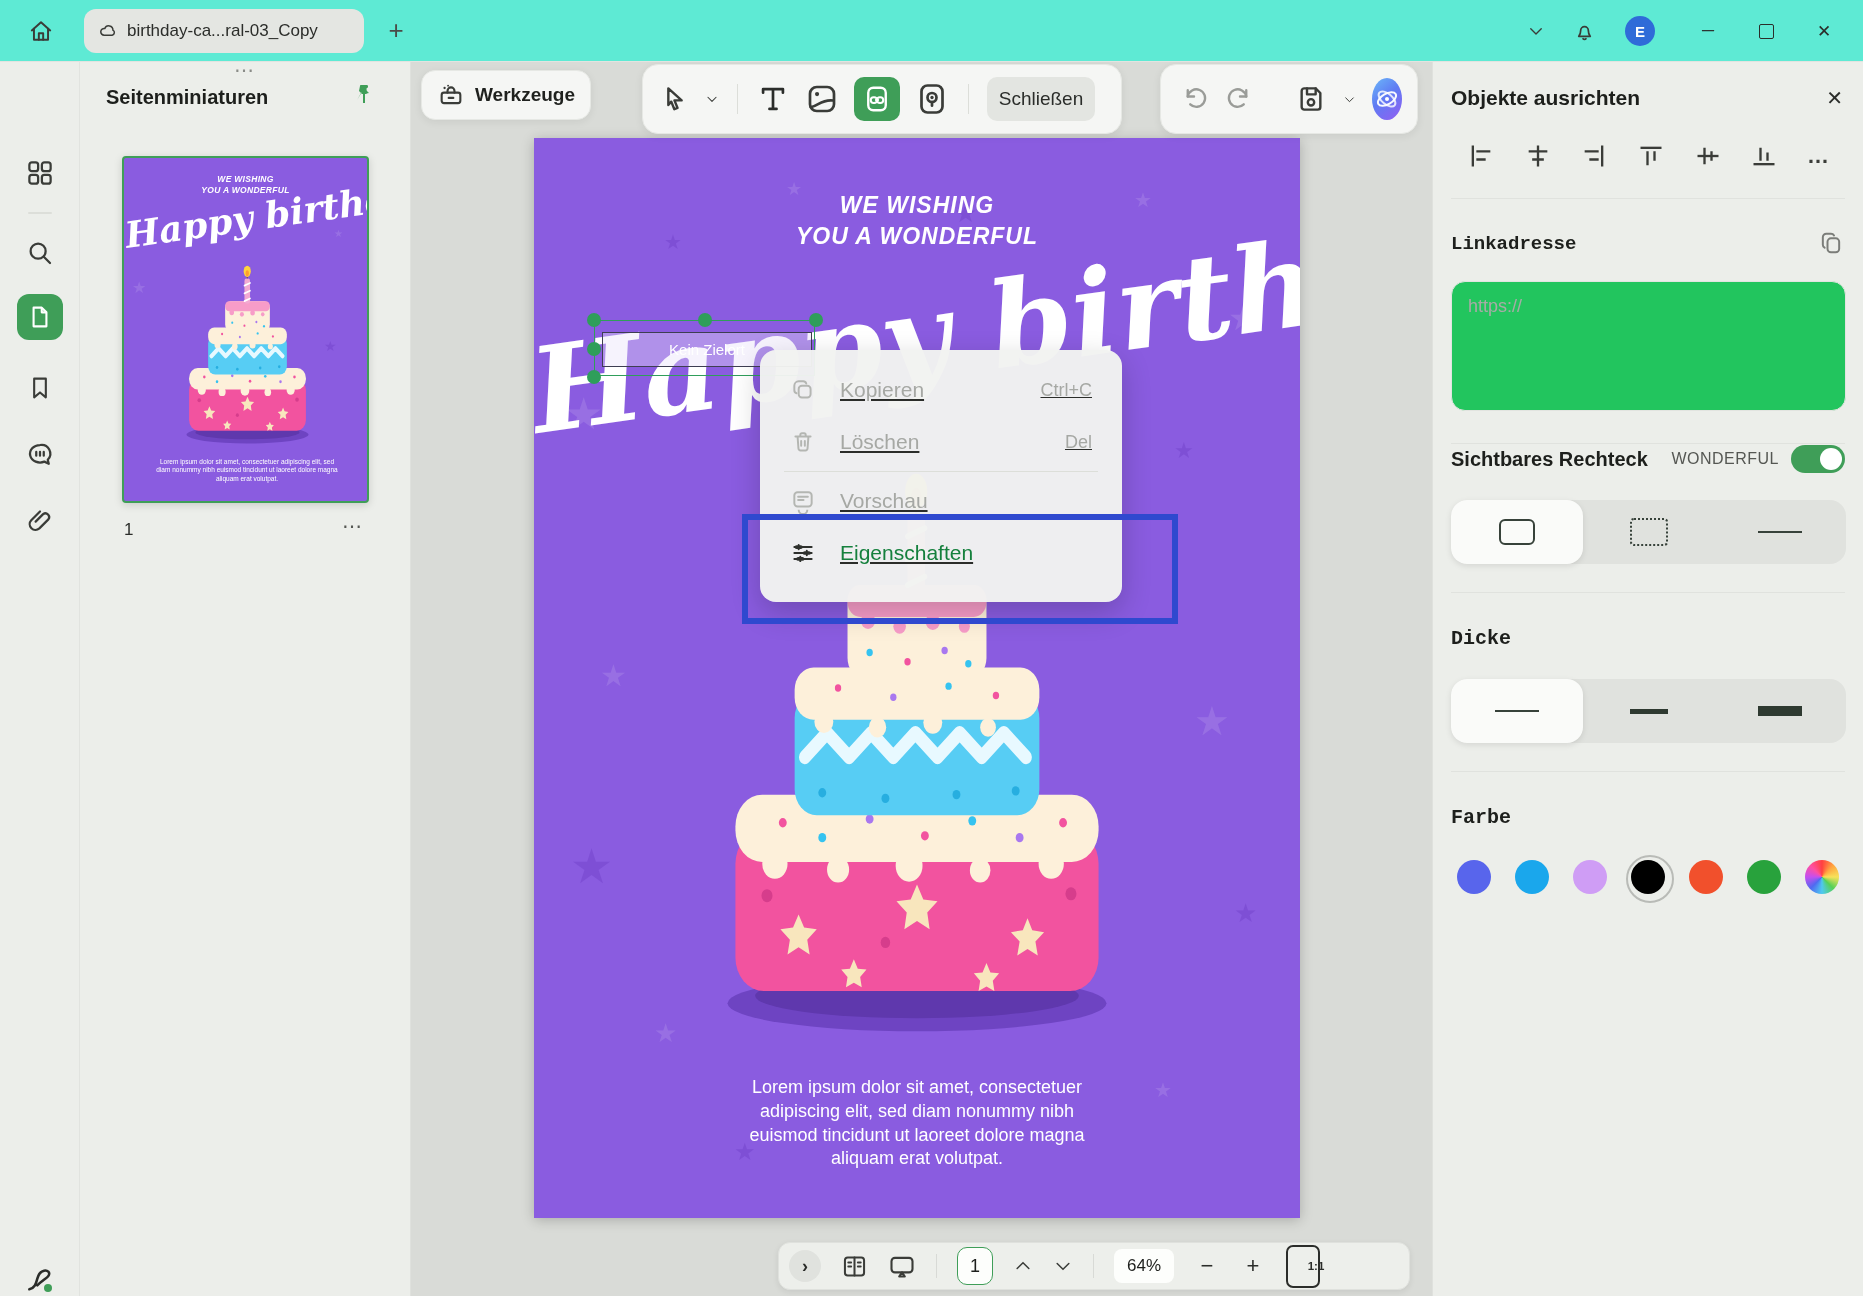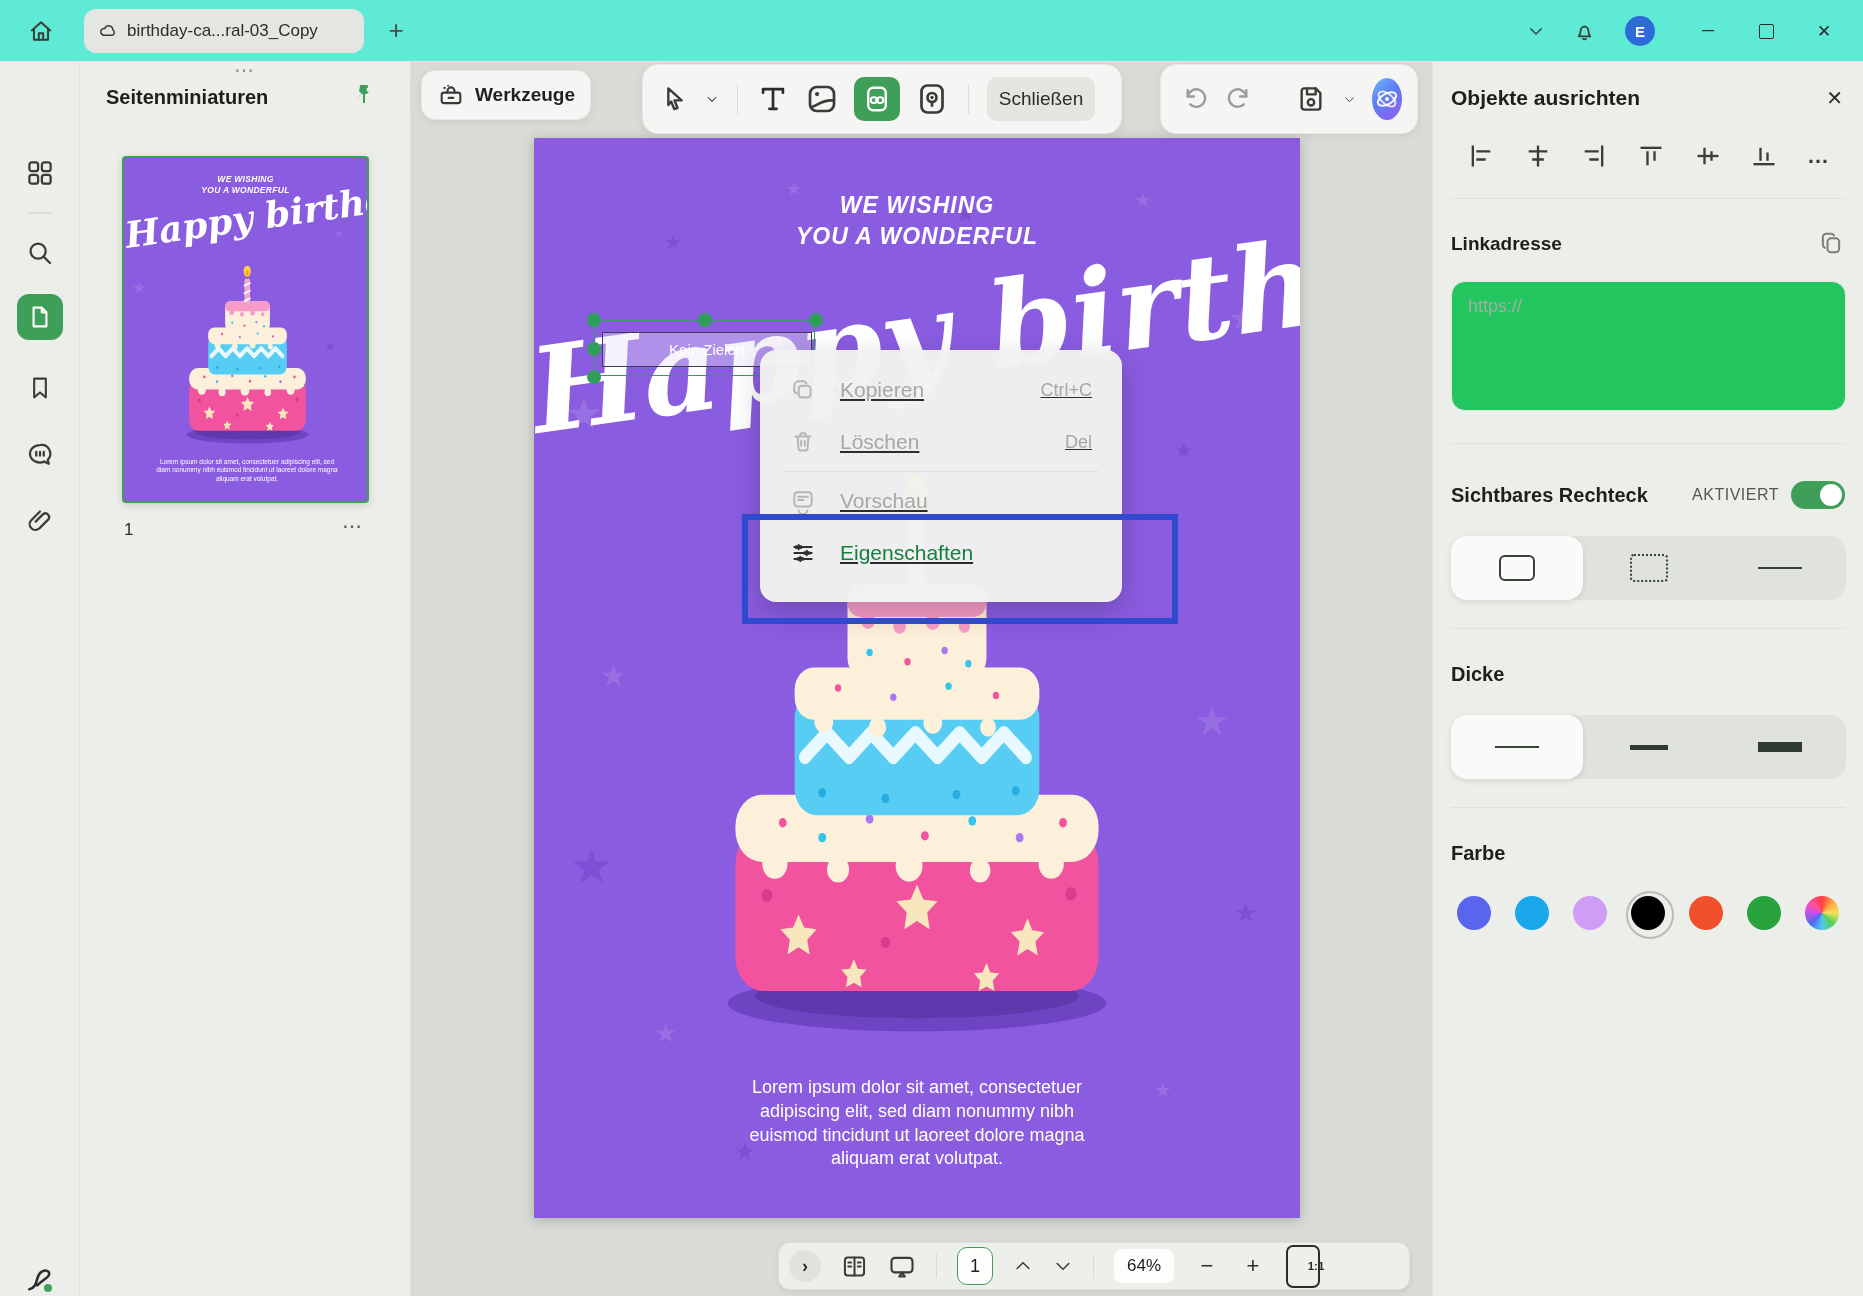--- a/index.html
+++ b/index.html
@@ -77,25 +77,25 @@
   #blue-rect { position:absolute; left:742px; top:514px; width:436px; height:110px; border:6px solid #2f49cf; z-index:55; }
 
   
   #right-panel { position:absolute; left:1432px; top:62px; width:431px; bottom:0; background:#eceeea; border-left:1px solid #dfe1dd; z-index:60; padding:0 18px; }
   #rp-title-row { position:relative; margin-top:24px; height:28px; }
   #rp-title { font-size:21px; font-weight:bold; color:#1d1f1c; }
   #rp-close { position:absolute; right:2px; top:0px; font-size:20px; color:#2b2d2a; }
   #align-row { margin-top:28px; display:flex; justify-content:space-between; align-items:center; padding:0 16px; }
   .rp-div { height:1px; background:#e0e2de; margin-top:28px; }
   .rp-sec-head { position:relative; margin-top:34px; height:26px; }
-  .rp-sec-head .h { font-size:19px; font-weight:bold; color:#1d1f1c; }
+  .rp-sec-head .h { font-size:19px; font-weight:bold; color:#1d1f1c;font-family:Liberation Mono, monospace; }
   .rp-right-ic { position:absolute; right:0; top:-4px; }
   #link-input { margin-top:22px; width:395px; height:130px; background:#22c55e; border:1px solid #e2e4e0; border-radius:14px; padding:14px 16px; font-size:18px; font-family:"Liberation Sans",sans-serif; color:#2b2d2a; resize:none; outline:none; }
   #link-input::placeholder { color:#a9aba7; }
-  #rect-row { position:relative; margin-top:36px; height:30px; display:flex; align-items:center; }
+  #rect-row { position:relative; height:30px; display:flex; align-items:center; }
   #rect-row .h { font-size:20px; font-weight:bold; color:#1d1f1c; }
   #rect-row .right { position:absolute; right:0; display:flex; align-items:center; gap:12px; }
   #aktiviert { font-size:16px; color:#555753; letter-spacing:.5px; }
   #toggle { width:54px; height:28px; border-radius:14px; background:#3f9e58; position:relative; }
   #toggle .knob { position:absolute; right:3px; top:3px; width:22px; height:22px; border-radius:50%; background:#fff; }
   .seg { margin-top:26px; width:395px; height:64px; background:#e0e2de; border-radius:16px; display:flex; }
   .seg-cell { flex:1; display:flex; align-items:center; justify-content:center; border-radius:16px; }
   .seg-cell.sel { background:#fafbf9; box-shadow:0 2px 6px rgba(0,0,0,.10); }
   .rect-solid { width:36px; height:26px; border:2px solid #37423a; border-radius:6px; }
   .rect-dotted { width:38px; height:28px; border:2px dotted #37423a; border-radius:4px; }
@@ -614,21 +614,21 @@
       </span>
   </div>
 
   <textarea id="link-input" placeholder="https://" style=""></textarea>
 
   <div class="rp-div"></div>
 
   <div id="rect-row">
     <span class="h">Sichtbares Rechteck</span>
     <span class="right">
-      <span id="aktiviert">AKTIVIERT</span>
+      <span id="aktiviert">WONDERFUL</span>
       <span id="toggle">
           <span class="knob"></span>
         </span>
     </span>
   </div>
 
   <div class="seg">
     <div class="seg-cell sel">
         <span class="rect-solid"></span>
       </div>

